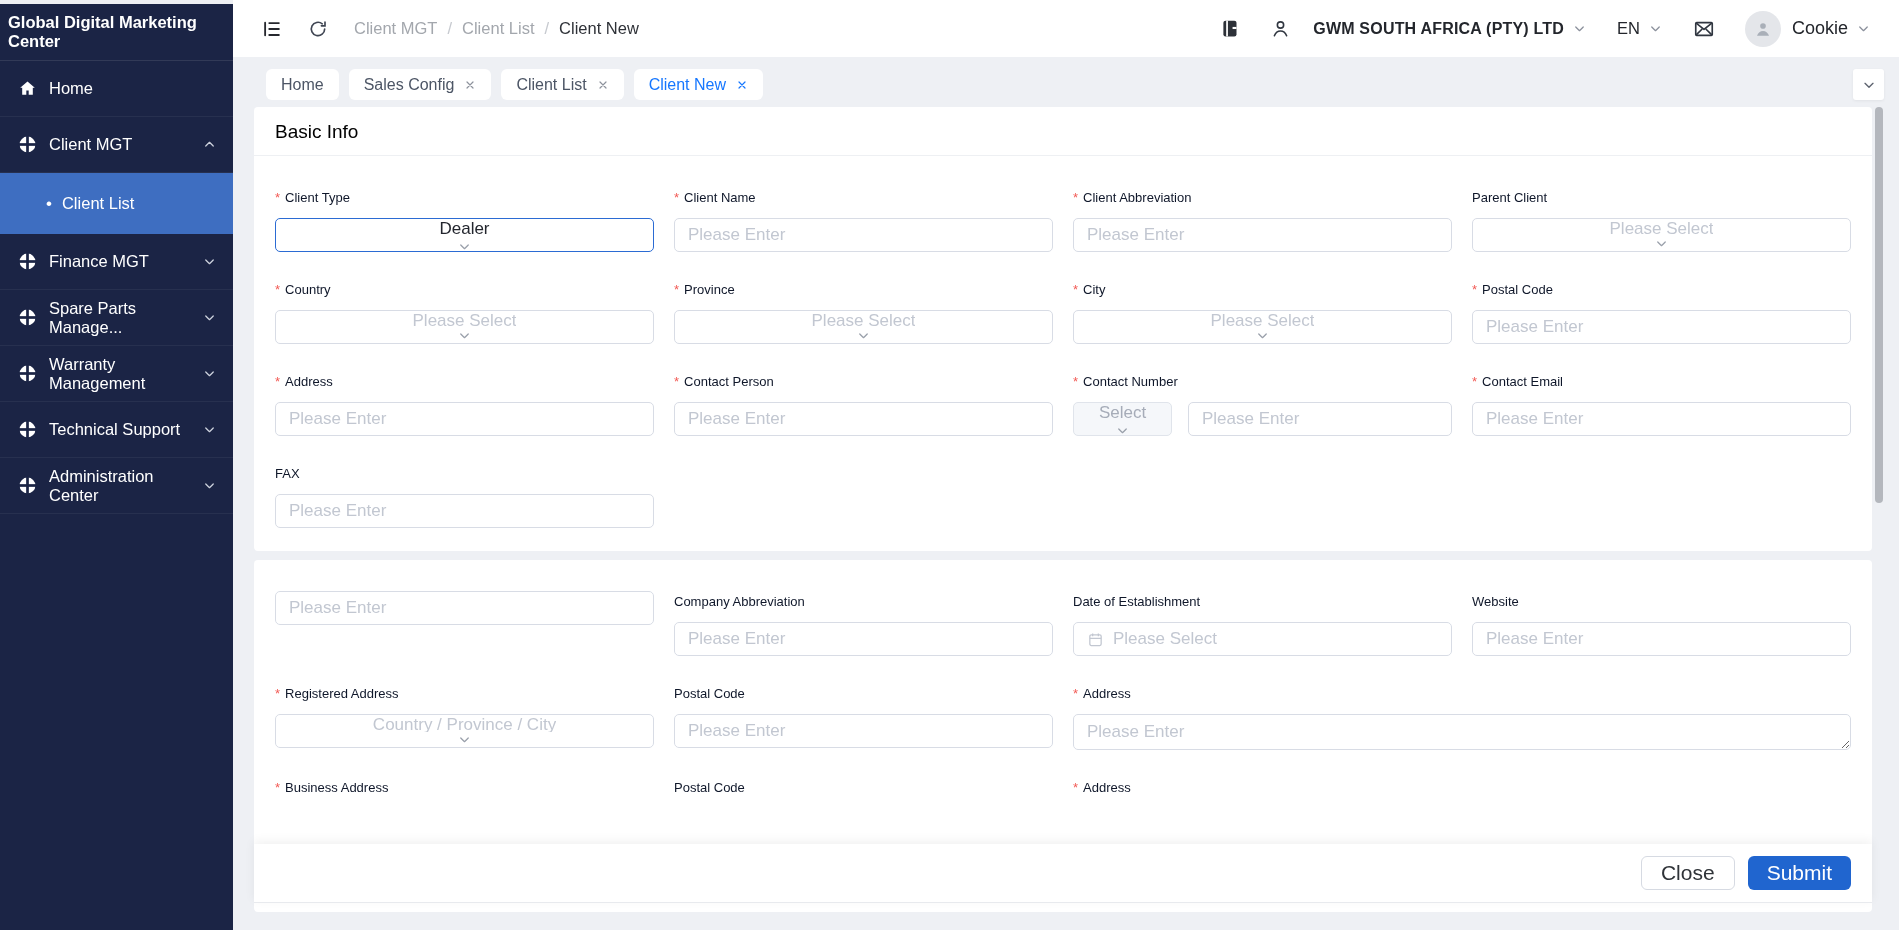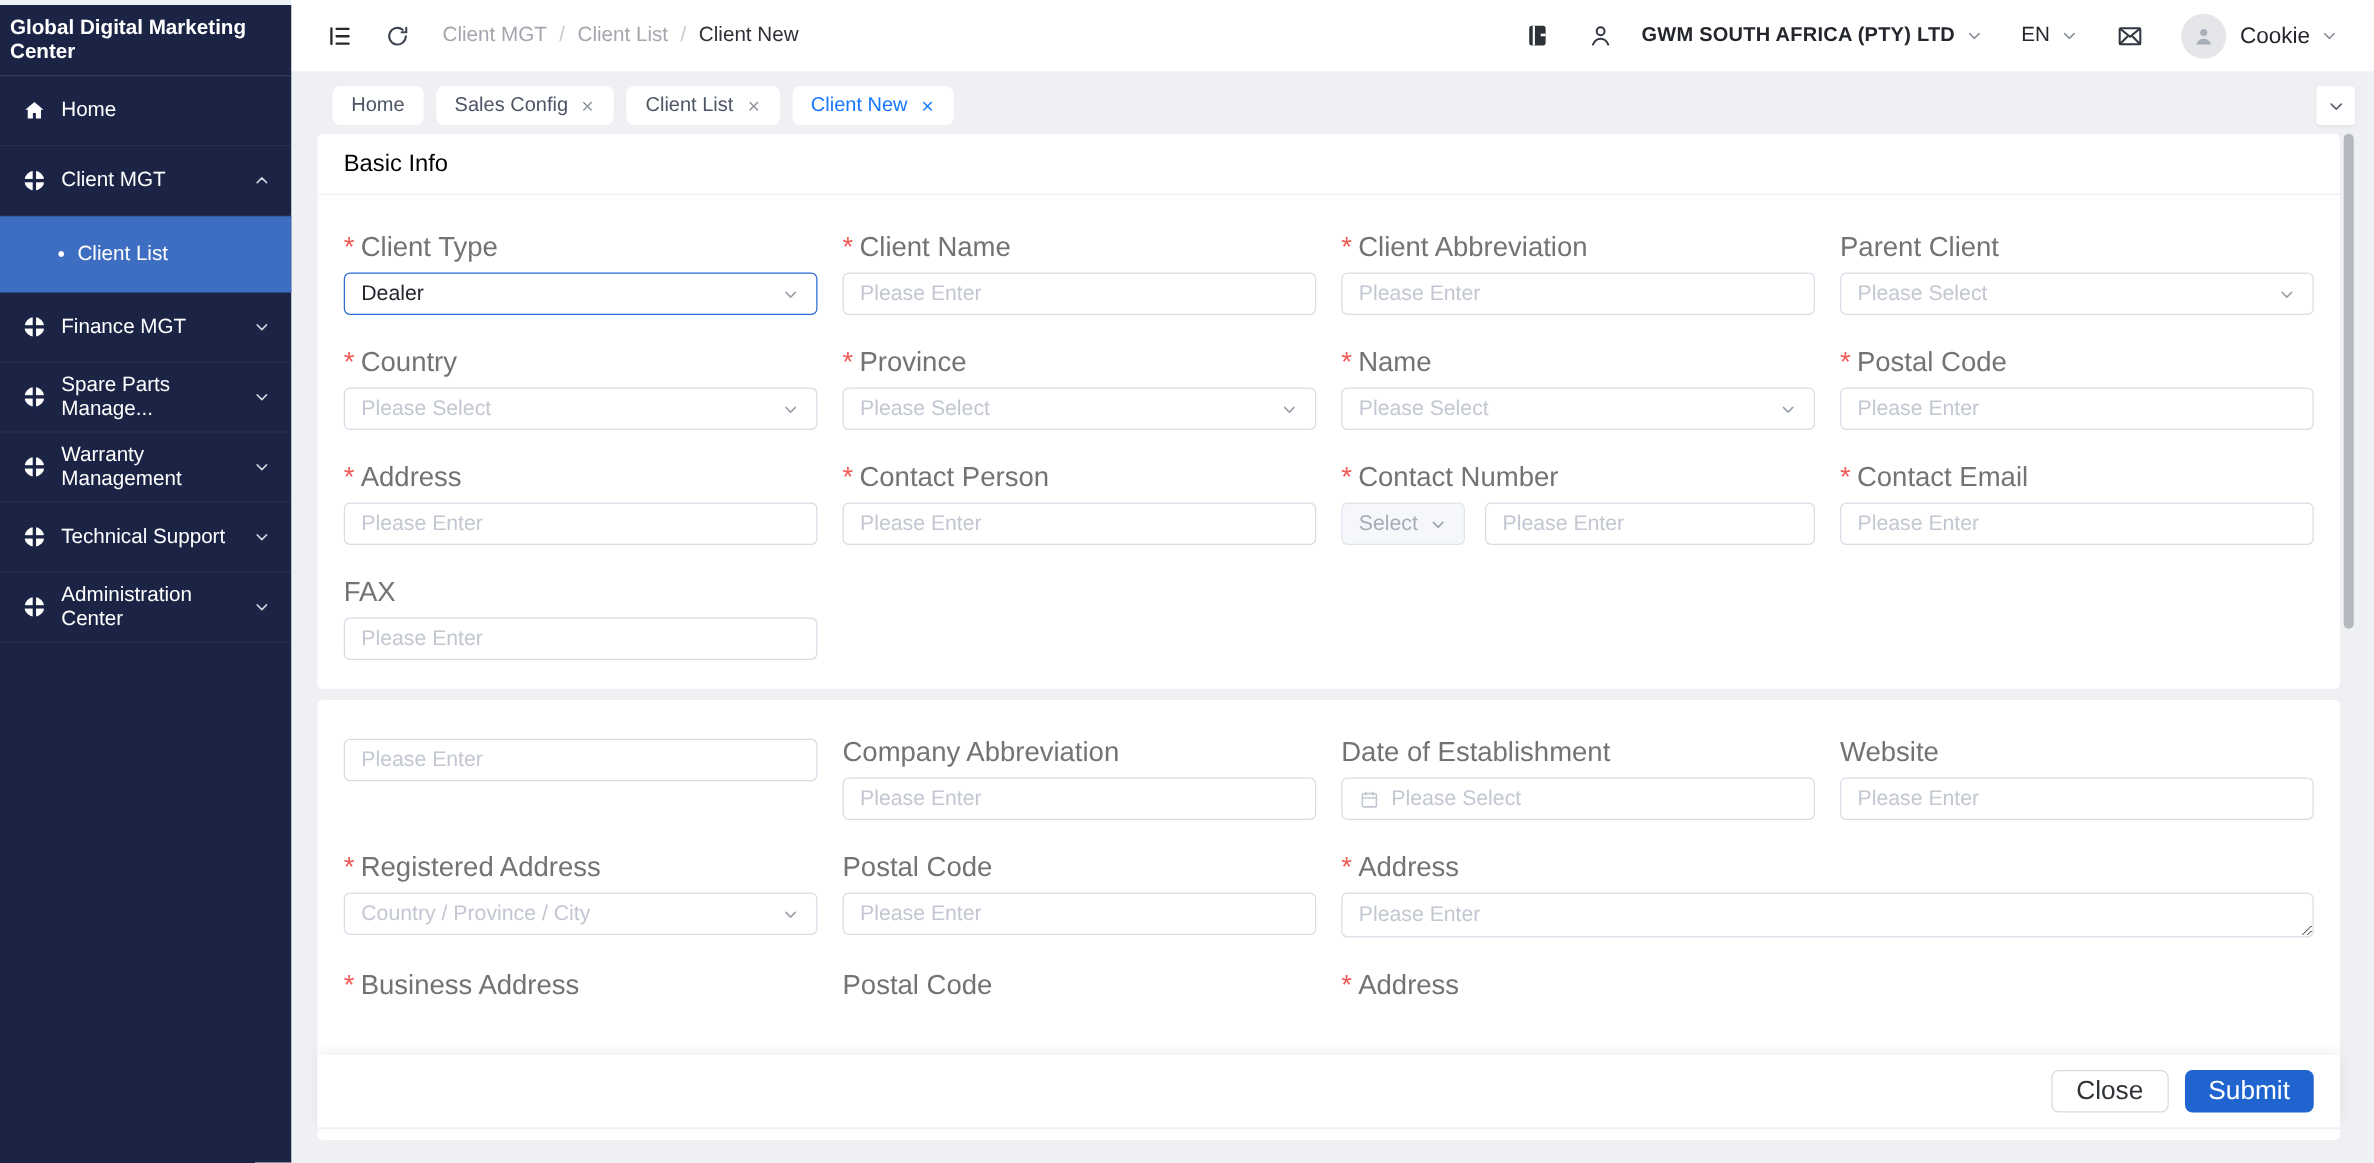--- a/index.html
+++ b/index.html
@@ -53,27 +53,27 @@
 
   
   .content { flex:1; position:relative; padding:0 27px 0 21px; overflow:hidden; }
   .card { background:#fff; border-radius:4px; }
   .card1 { height:444px; }
   .card2 { height:352px; margin-top:9px; overflow:hidden; }
   .card-h { height:49px; line-height:49px; padding:0 21px; border-bottom:1px solid #eef0f3;
             font-size:19px; font-weight:500; color:#000000; }
   .fgrid { display:grid; grid-template-columns:repeat(4,1fr); column-gap:20px; padding:31px 21px 0; }
   .field { margin-bottom:27px; min-width:0; }
-  .flabel { font-size:22px; color:#737373; line-height:21px; margin-bottom:10px; display:flex; align-items:flex-start; }
+  .flabel { font-size:13px; color:#0f172a; line-height:21px; margin-bottom:10px; display:flex; align-items:flex-start; }
   .field.required .flabel::before { content:"*"; color:#f25a55; margin-right:5px; }
   .ctl { height:34px; border:1px solid #d8dce5; border-radius:5px; background:#fff; display:flex;
          align-items:center; padding:0 13px; font-size:17px; width:100%; }
   input.ctl { outline:none; color:#2b3040; display:block; }
   input.ctl::placeholder, textarea.ctl::placeholder { color:#c2c7d1; }
-  .select { justify-content:space-between; cursor:pointer; }
+  .select { justify-content:space-between; cursor:pointer;flex-direction:column; }
   .select .chev { color:#9aa0ab; display:flex; }
   .ph { color:#c2c7d1; overflow:hidden; white-space:nowrap; text-overflow:ellipsis; }
   .val { color:#23262e; }
   .select.focused { border:1.5px solid #2b6bd3; }
   .phone { display:flex; gap:16px; }
   .phone .select.disabled { width:99px; flex:none; background:#f5f7fa; border-color:#e0e4eb; cursor:not-allowed; }
   .phone .select.disabled .ph-code { color:#a6acb8; }
   .phone input { flex:1; min-width:0; }
   .withicon { gap:9px; cursor:pointer; }
   .withicon svg { flex:none; }
@@ -386,21 +386,21 @@
             <span class="chev">
                 <svg viewBox="0 0 24 24" fill="none" stroke="currentColor" stroke-width="2" stroke-linecap="round" stroke-linejoin="round">
                   <path d="M6 9.5l6 6 6-6"></path>
                 </svg>
               </span>
           </div>
         </div>
 
         <div class="field required">
           <div class="flabel">
-              <span>Name</span>
+              <span>City</span>
             </div>
           <div class="ctl select">
             <span class="ph">Please Select</span>
             <span class="chev">
                 <svg viewBox="0 0 24 24" fill="none" stroke="currentColor" stroke-width="2" stroke-linecap="round" stroke-linejoin="round">
                   <path d="M6 9.5l6 6 6-6"></path>
                 </svg>
               </span>
           </div>
         </div>

